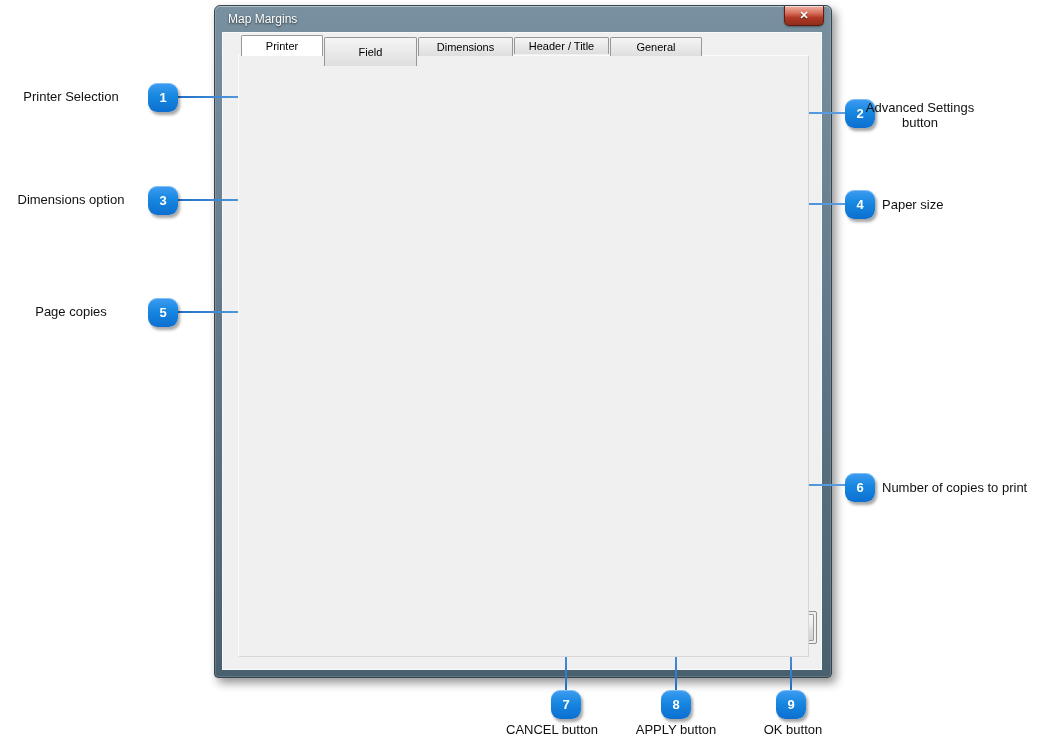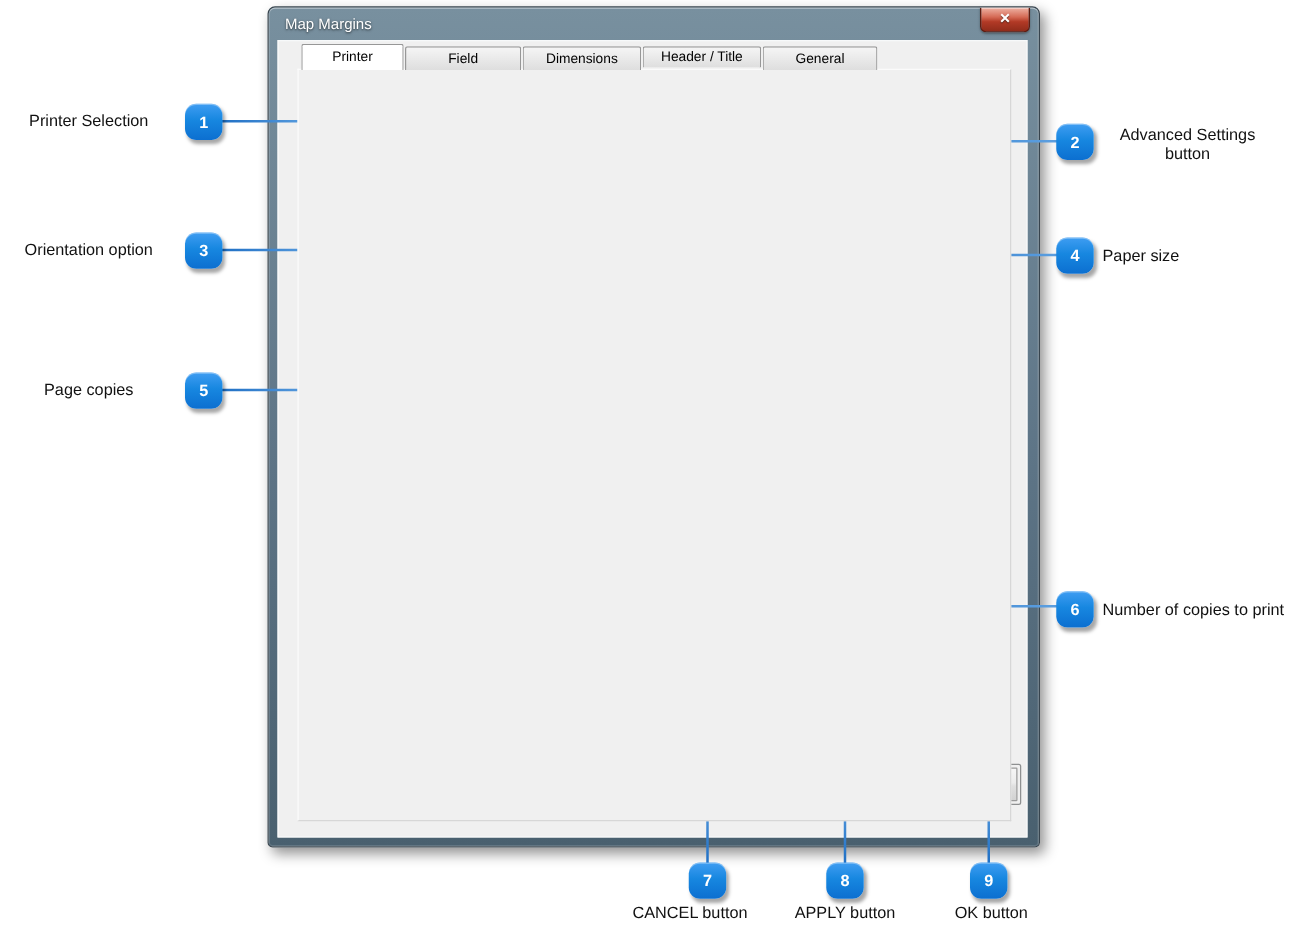--- a/index.html
+++ b/index.html
@@ -108,21 +108,21 @@
   <div class="abs title-text">Map Margins</div>
   <div class="abs close-btn">
     <span>✕</span>
   </div>
 
   <div class="abs content"></div>
 
   <div class="abs tab active" style="left:26px;top:29px;width:82px;height:21px;">
       <span>Printer</span>
     </div>
-  <div class="abs tab" style="left:109px;top:31px;width:93px;height:19px;">
+  <div class="abs tab" style="left:109px;top:31px;width:93px;height:29px;">
       <span>Field</span>
     </div>
   <div class="abs tab" style="left:203px;top:31px;width:95px;height:19px;">
       <span>Dimensions</span>
     </div>
   <div class="abs tab" style="left:299px;top:31px;width:95px;height:17px;">
       <span>Header / Title</span>
     </div>
   <div class="abs tab" style="left:395px;top:31px;width:92px;height:19px;">
       <span>General</span>
@@ -198,23 +198,23 @@
       </div>
   </div>
 </div>
 
 <div class="abs ctext r" style="left:5px;top:89px;width:132px;">Printer Selection</div>
 <div class="abs cline-h" style="left:176px;top:96px;width:74px;"></div>
 <div class="abs badge" style="left:148px;top:83px;">1</div>
 
 <div class="abs cline-h" style="left:613px;top:112px;width:234px;"></div>
 <div class="abs badge" style="left:845px;top:99px;">2</div>
-<div class="abs ctext" style="left:892px;top:100px;width:116px;text-align:center;">Advanced Settings button</div>
-
-<div class="abs ctext r" style="left:5px;top:192px;width:132px;">Orientation option</div>
+<div class="abs ctext" style="left:862px;top:100px;width:116px;text-align:center;">Advanced Settings button</div>
+
+<div class="abs ctext r" style="left:5px;top:192px;width:132px;">Dimensions option</div>
 <div class="abs cline-h" style="left:176px;top:199px;width:80px;"></div>
 <div class="abs badge" style="left:148px;top:186px;">3</div>
 
 <div class="abs cline-h" style="left:703px;top:203px;width:144px;"></div>
 <div class="abs badge" style="left:845px;top:190px;">4</div>
 <div class="abs ctext" style="left:882px;top:197px;">Paper size</div>
 
 <div class="abs ctext r" style="left:5px;top:304px;width:132px;">Page copies</div>
 <div class="abs cline-h" style="left:176px;top:311px;width:76px;"></div>
 <div class="abs badge" style="left:148px;top:298px;">5</div>

